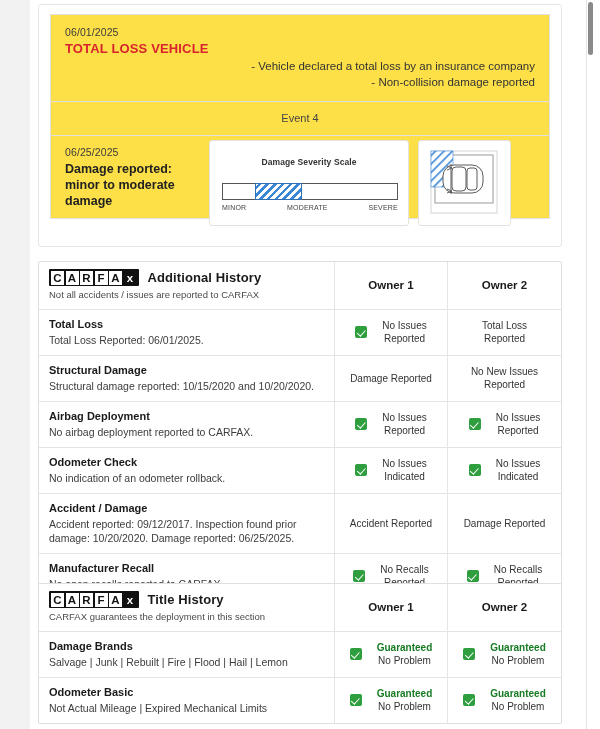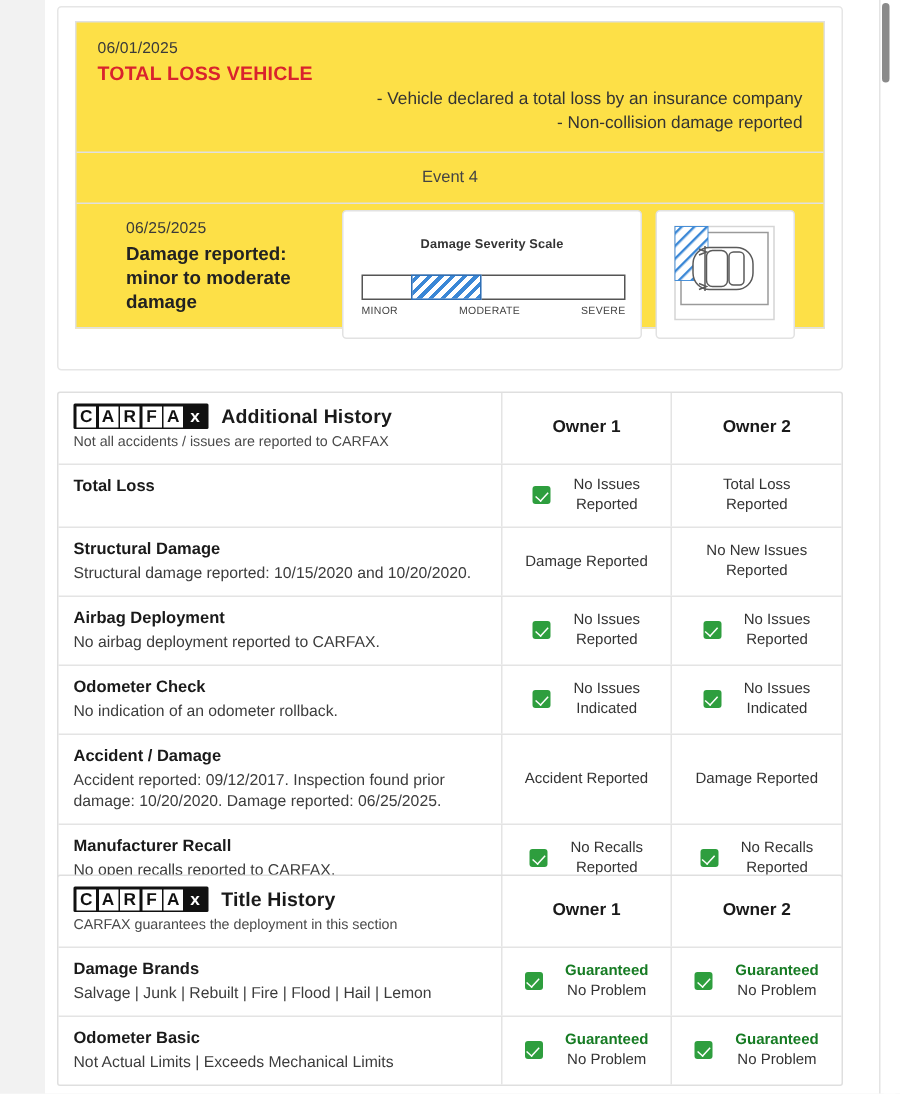--- a/index.html
+++ b/index.html
@@ -57,21 +57,21 @@
   }
   .evt-line {
     font-size: 11.5px; color: #333; line-height: 16px; text-align: right;
   }
   .evt-divider { border-top: 1px solid #e0e0e0; }
   .evt-label-row {
     text-align: center; font-size: 11px; color: #444;
     padding: 10px 0 11px 0;
   }
 
-  .dmg-row { display: flex; align-items: flex-start; height: 94px; justify-content: center; }
+  .dmg-row { display: flex; align-items: flex-start; height: 94px; }
   .dmg-left { width: 158px; padding: 9px 8px 0 14px; }
   .dmg-head {
     font-size: 12.5px; font-weight: bold; color: #222;
     line-height: 16px; margin-top: 1px;
   }
   .scale-box {
     width: 200px; height: 86px; margin-top: 4px;
     border: 1px solid #e2e2e2; border-radius: 3px;
     background: #fff; position: relative;
   }
@@ -261,20 +261,21 @@
       </div>
       <div class="cell-owner">
         <span class="owner-hdr">Owner 2</span>
       </div>
     </div>
 
     <div id="ah-rows">
         <div class="sec-row">
           <div class="cell-desc">
             <div class="row-title">Total Loss</div>
+            <div class="row-sub">Total Loss Reported: 06/01/2025.</div>
           </div>
           <div class="cell-owner">
             <div class="status">
               <span class="chk"></span>
               <div class="status-text centered">No Issues<br>Reported</div>
             </div>
           </div>
           <div class="cell-owner">
             <div class="status">
               <div class="status-text centered">Total Loss<br>Reported</div>
@@ -426,21 +427,21 @@
           <div class="cell-owner">
             <div class="status">
               <span class="chk"></span>
               <div class="status-text centered"><span class="g">Guaranteed</span>No Problem</div>
             </div>
           </div>
         </div>
         <div class="sec-row">
           <div class="cell-desc">
             <div class="row-title">Odometer Basic</div>
-            <div class="row-sub">Not Actual Limits | Exceeds Mechanical Limits</div>
+            <div class="row-sub">Not Actual Mileage | Expired Mechanical Limits</div>
           </div>
           <div class="cell-owner">
             <div class="status">
               <span class="chk"></span>
               <div class="status-text centered"><span class="g">Guaranteed</span>No Problem</div>
             </div>
           </div>
           <div class="cell-owner">
             <div class="status">
               <span class="chk"></span>

